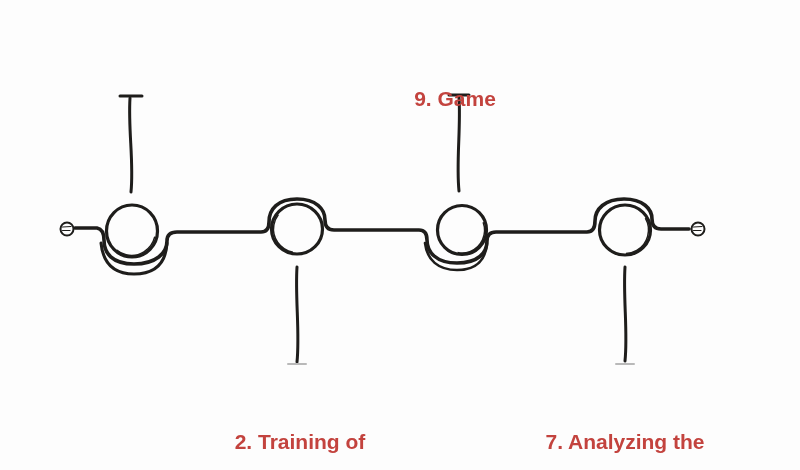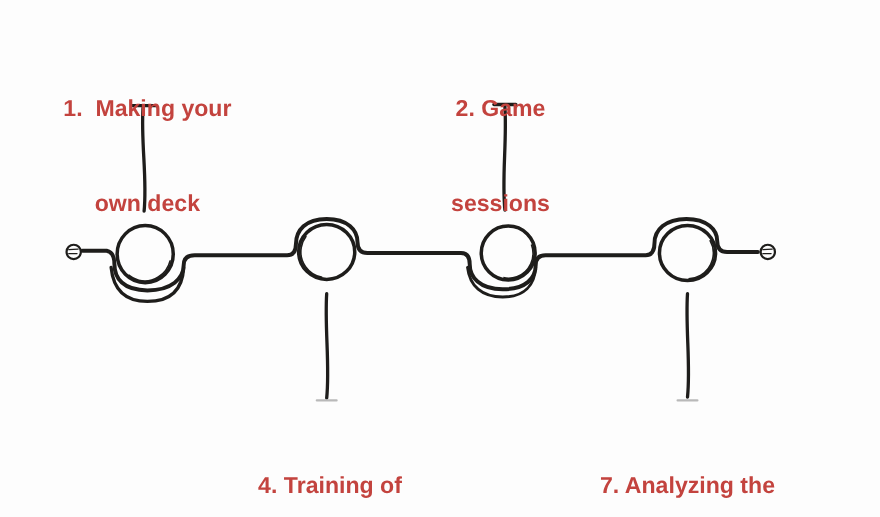--- a/index.html
+++ b/index.html
@@ -135,33 +135,28 @@
       <path class="ink" stroke-width="3" d="M 297 267 C 295 298, 300 332, 297 362"></path>
       <path class="faint" d="M 288 364 L 306 364"></path>
     </g>
 
     <g>
       <path class="ink" stroke-width="3" d="M 625 267 C 623 298, 628 332, 625 361"></path>
       <path class="faint" d="M 616 364 L 634 364"></path>
     </g>
   </svg>
 
-  <div class="step-label label-1">
-    <span>1.  Making your</span>
-    <span>own deck</span>
-  </div>
 
   <div class="step-label label-2">
-    <span>4. Training of</span>
+    <span>2. Training of</span>
     
   </div>
 
   <div class="step-label label-3">
-    <span>2. Game</span>
-    <span>sessions</span>
+    <span>9. Game</span>
   </div>
 
   <div class="step-label label-4">
     <span>7. Analyzing the</span>
     
   </div>
 
 </div>
 
 </body></html>

